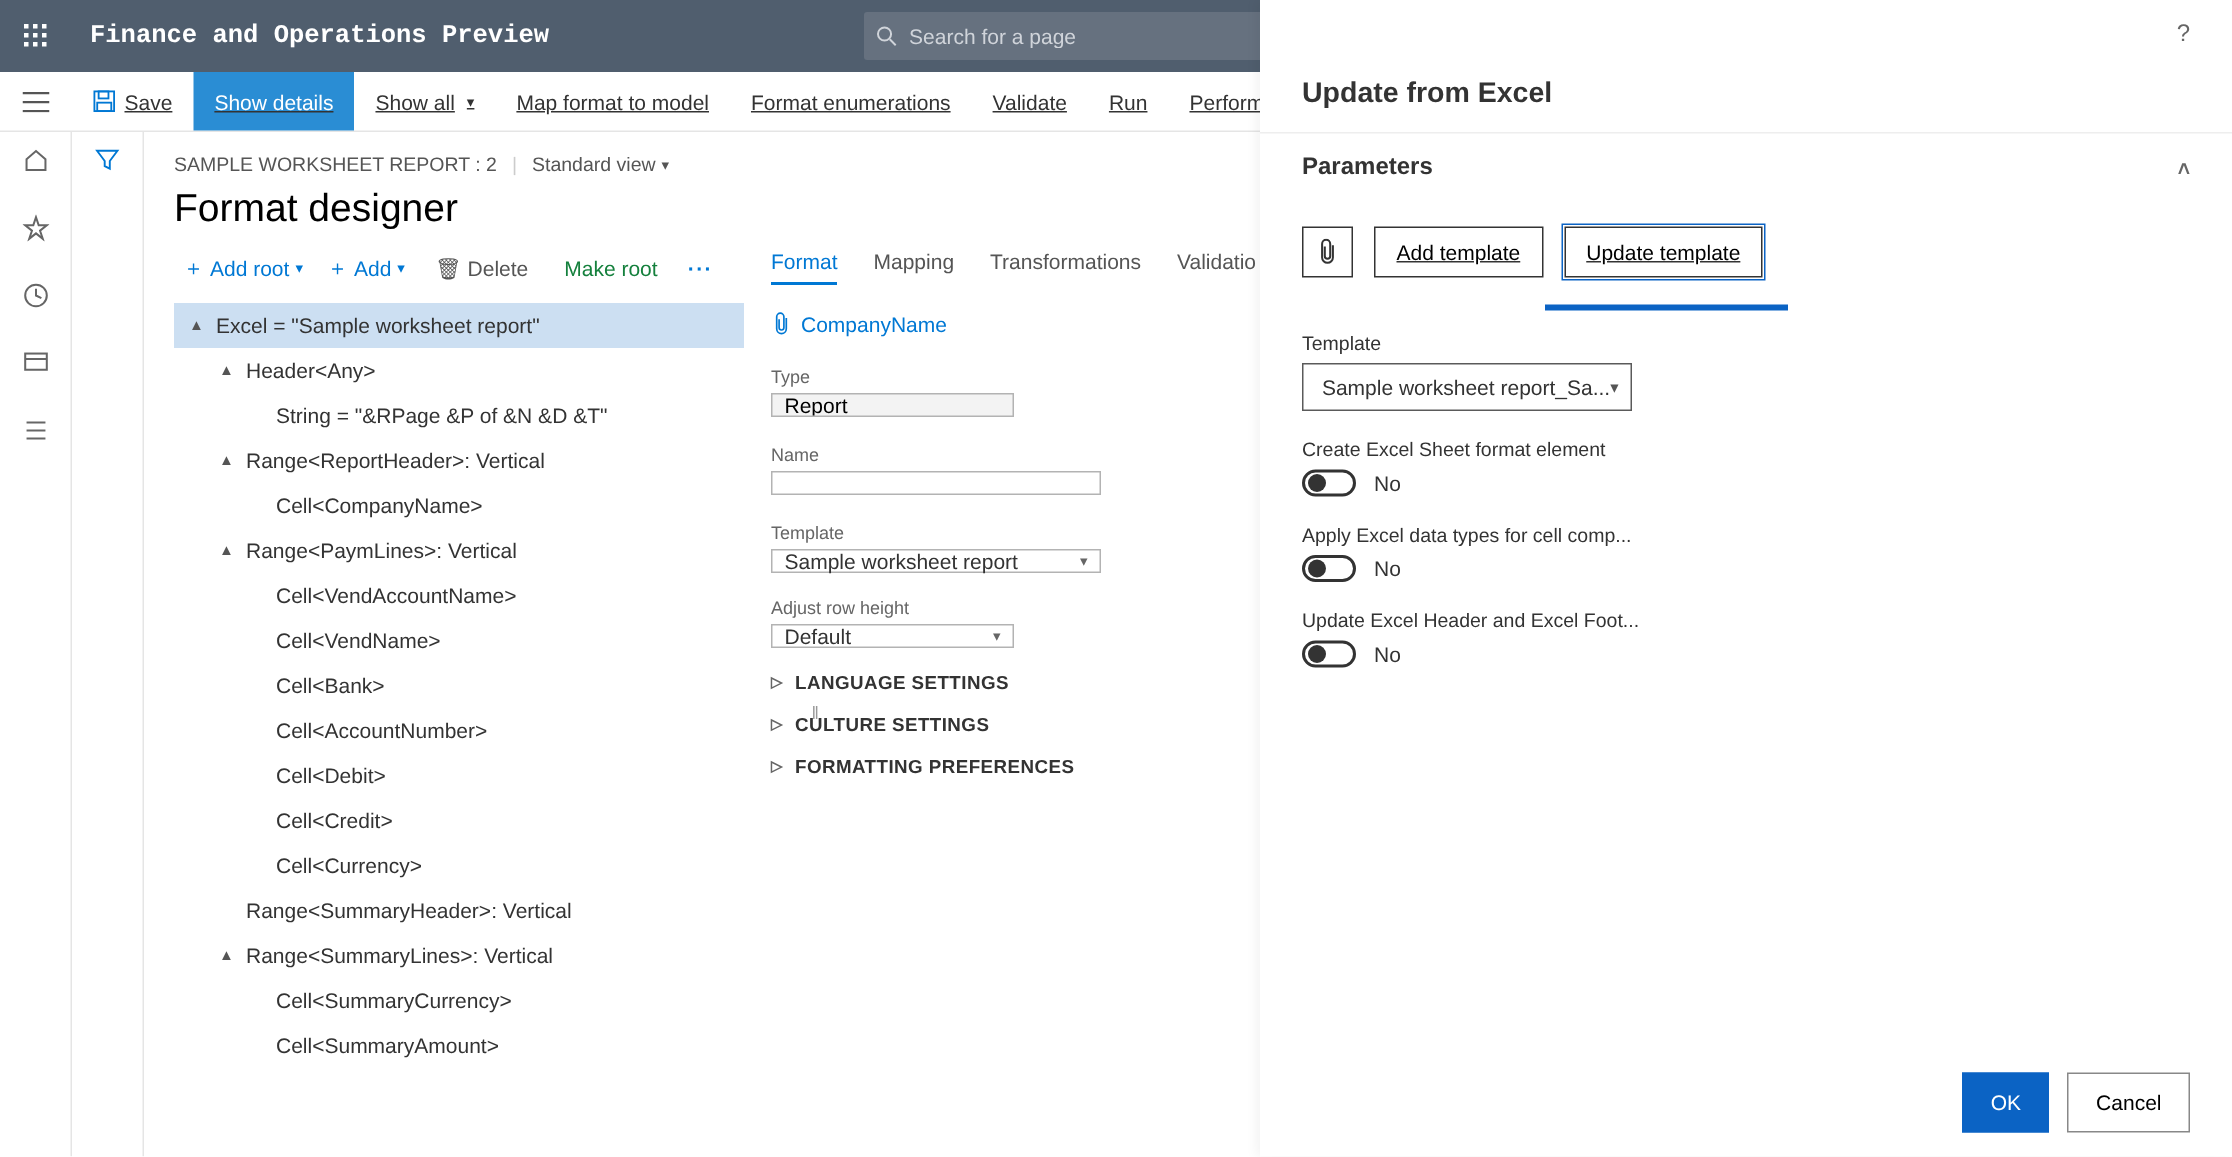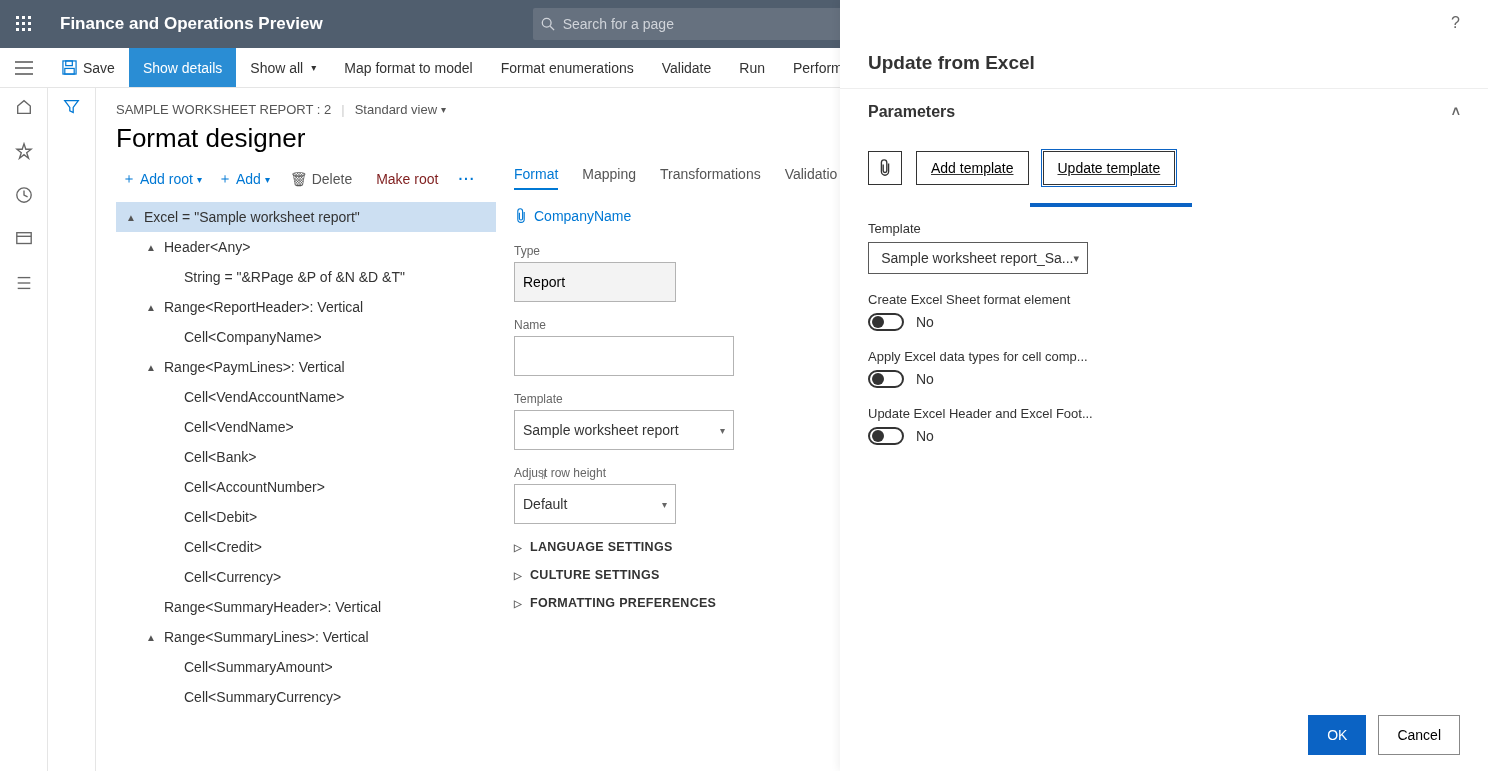--- a/index.html
+++ b/index.html
@@ -1,27 +1,27 @@
 <!DOCTYPE html>
 <html><head>
 <meta charset="utf-8">
 <style>
   * { box-sizing: border-box; margin: 0; padding: 0; font-family: "Segoe UI", Arial, sans-serif; }
   html, body { width: 1488px; height: 771px; overflow: hidden; background: #fff; color: #333; }
   
   .topbar { height: 48px; background: #505e6e; color: #fff; display: flex; align-items: center; }
   .waffle { width: 48px; height: 48px; display:flex; align-items:center; justify-content:center; cursor:pointer;}
   .waffle svg { fill:#fff; }
-  .app-title { font-size: 17px; font-weight:600; padding-left:12px; }
+  .app-title { font-size: 17px; font-weight:600; padding-left:12px;font-family:Liberation Mono, monospace; }
   .search-wrap { margin-left: 210px; height:32px; width:320px; background:#66717f; border-radius:2px; display:flex; align-items:center; padding:0 8px; color:#d0d4da;}
   .search-wrap svg { margin-right:8px; flex-shrink:0;}
   .search-wrap input { background:transparent; border:none; outline:none; color:#fff; font-size:14px; width:100%;}
   .search-wrap input::placeholder { color:#d0d4da;}
   
-  .toolbar { height:40px; border-bottom:1px solid #e5e5e5; display:flex; align-items:stretch; font-size:14px;}
+  .toolbar { height:40px; border-bottom:1px solid #e5e5e5; display:flex; align-items:stretch; font-size:14px;text-decoration:underline;}
   .ham { width:48px; display:flex; align-items:center; justify-content:center; cursor:pointer; color:#555;}
   .ham svg{stroke:#555;}
   .tb-btn { display:flex; align-items:center; padding:0 14px; cursor:pointer; color:#333; gap:6px; white-space:nowrap;}
   .tb-btn.save svg{ stroke:#0078d4;}
   .tb-btn.active { background:#2a8dd4; color:#ffffff;}
   .tb-btn .chev { font-size:10px; margin-left:2px;}
   
   .body-row { display:flex; height:calc(100% - 88px);}
   .navrail { width:48px; border-right:1px solid #e5e5e5; display:flex; flex-direction:column; align-items:center; padding-top:10px; gap:22px;}
   .navrail .ico { color:#666; cursor:pointer;}
@@ -30,38 +30,38 @@
   .leftcol { width:48px; border-right:1px solid #e5e5e5; display:flex; justify-content:center; padding-top:10px;}
   .leftcol svg { stroke:#0078d4;}
   .maincol { flex:1; padding:14px 0 0 20px; overflow:hidden;}
   .breadcrumb-row { font-size:13px; color:#555; display:flex; align-items:center; gap:10px; margin-bottom:6px;}
   .bc-sep { color:#ccc;}
   .stdview { display:flex; align-items:center; gap:4px; cursor:pointer;}
   .page-title { font-size:26px; font-weight:400; color:#000000; margin-bottom:12px;}
   .actions-row { display:flex; align-items:center; gap:4px; font-size:14px; color:#444; margin-bottom:10px;}
   .actions-row .link { color:#0078d4; display:flex; align-items:center; gap:4px; cursor:pointer; padding:4px 6px;}
   .actions-row .plain { display:flex; align-items:center; gap:4px; cursor:pointer; padding:4px 10px; color:#555;}
-  .actions-row .disabled { color:#7f1d1d; cursor:default;}
+  .actions-row .disabled { color:#15803d; cursor:default;}
   .actions-row .more { color:#0078d4; font-weight:bold; letter-spacing:1px; padding:0 6px; cursor:pointer;}
   .tree-panel { width:380px; font-size:14px; color:#333; overflow:auto;}
   .tree-node { display:flex; align-items:center; height:30px; padding-left:8px; white-space:nowrap;}
   .tree-node.sel { background:#ccdff2;}
   .tree-node .tw { width:14px; text-align:center; color:#555; font-size:10px; cursor:pointer; margin-right:6px;}
   .tree-node .tw.blank { visibility:hidden;}
   .tree-node .lbl { color:#333;}
   .d1{padding-left:8px;} .d2{padding-left:28px;} .d3{padding-left:48px;}
   
   .details-panel { flex:1; padding-left:18px;}
   .tabs { display:flex; gap:24px; font-size:14px; color:#555; margin-bottom:18px;}
   .tabs .tab { cursor:pointer; padding-bottom:6px;}
   .tabs .tab.active { color:#0078d4; border-bottom:2px solid #0078d4;}
   .attach-link { color:#0078d4; font-size:14px; display:flex; align-items:center; gap:6px; cursor:pointer; margin-bottom:20px;}
   .field { margin-bottom:16px; max-width:220px;}
   .field label { font-size:12px; color:#666; display:block; margin-bottom:4px;}
-  .field input, .field .select { width:100%; height:40px; border:1px solid #b3b3b3; padding:0 8px; font-size:14px; background:#fff;}
+  .field input, .field .select { width:100%; height:16px; border:1px solid #b3b3b3; padding:0 8px; font-size:14px; background:#fff;}
   .field input[readonly]{ background:#f3f3f3;}
   .field .select { display:flex; align-items:center; justify-content:space-between; cursor:pointer; color:#333;}
   .field.wide{max-width:220px;}
   .section-h { font-size:12.5px; font-weight:600; letter-spacing:0.3px; color:#333; display:flex; align-items:center; gap:8px; margin-top:14px; cursor:pointer;}
   .section-h .tri{ font-size:10px; color:#666;}
   .drag-handle{ position:absolute; left:493px; top:380px; font-size:12px; color:#999;}
   
   .flyout { position:absolute; top:0; right:0; width:648px; height:771px; background:#fff; border-left:0; box-shadow:-2px 0 8px rgba(0,0,0,0.06);}
   .flyout-header { padding:14px 28px 0 28px; display:flex; align-items:center; justify-content:space-between;}
   .flyout-header .help{ font-size:16px; color:#666; cursor:pointer;}
@@ -274,25 +274,25 @@
               <div class="tree-node d2">
                 <span class="tw blank">▲</span>
                 <span class="lbl">Range&lt;SummaryHeader&gt;: Vertical</span>
               </div>
               <div class="tree-node d2">
                 <span class="tw">▲</span>
                 <span class="lbl">Range&lt;SummaryLines&gt;: Vertical</span>
               </div>
               <div class="tree-node d3">
                 <span class="tw blank">▲</span>
+                <span class="lbl">Cell&lt;SummaryCurrency&gt;</span>
+              </div>
+              <div class="tree-node d3">
+                <span class="tw blank">▲</span>
                 <span class="lbl">Cell&lt;SummaryAmount&gt;</span>
-              </div>
-              <div class="tree-node d3">
-                <span class="tw blank">▲</span>
-                <span class="lbl">Cell&lt;SummaryCurrency&gt;</span>
               </div>
             </div>
         </div>
 
         <div class="details-panel">
           <div class="tabs">
             <div class="tab active">Format</div>
             <div class="tab">Mapping</div>
             <div class="tab">Transformations</div>
             <div class="tab">Validatio</div>

